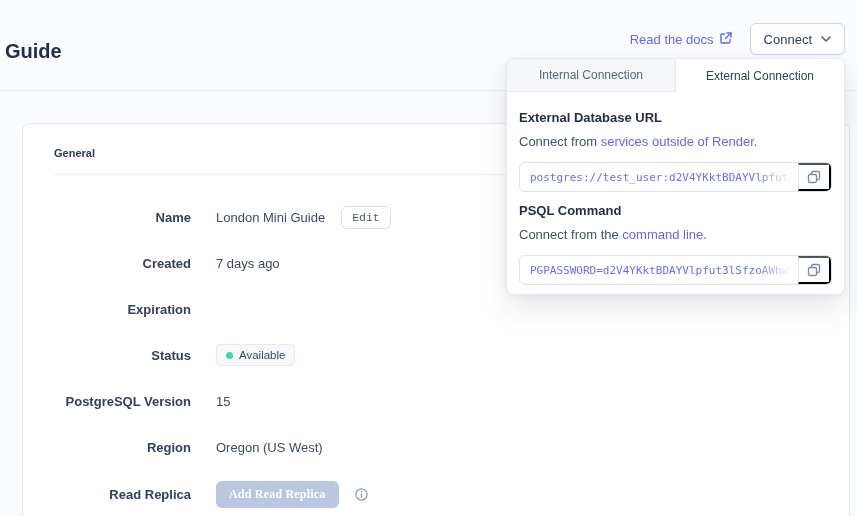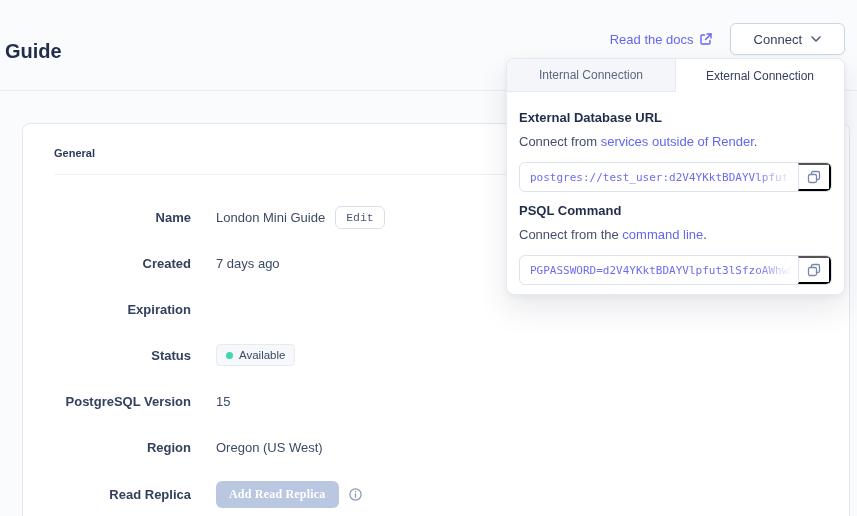--- a/index.html
+++ b/index.html
@@ -15,26 +15,26 @@
   
   .page-title {
     position: absolute; left: 5px; top: 40px;
     font-size: 20px; font-weight: 700; color: #1f2c4a;
   }
   .header-right {
     position: absolute; top: 23px; right: 12px;
     display: flex; align-items: center; gap: 18px; height: 32px;
   }
   .docs-link {
-    display: inline-flex; align-items: center; gap: 6px;
+    display: inline-flex; align-items: flex-start; gap: 6px;
     color: #6366f1; font-size: 13px; cursor: pointer; text-decoration: none;
   }
   .connect-btn {
     display: inline-flex; align-items: center; gap: 9px;
-    height: 32px; padding: 0 23px;
+    height: 32px; padding: 0 13px;
     background: #fff; border: 1px solid #ccd5e4; border-radius: 6px;
     font-size: 13px; color: #2e3c58; cursor: pointer;
     box-shadow: 0 1px 2px rgba(40,55,90,0.04);
   }
   .page-divider {
     position: absolute; left: 0; right: 0; top: 90px;
     height: 1px; background: #e9edf4;
   }
 
   
@@ -47,21 +47,21 @@
     font-size: 11px; font-weight: 600; color: #2b3954;
   }
   .card-title-divider { margin: 15px 38px 0 31px; height: 1px; background: #eceff5; }
   .rows { padding-top: 30px; }
   .row { display: flex; align-items: center; min-height: 24px; margin-bottom: 22px; }
   .row-label {
     width: 168px; text-align: right; flex: none;
     font-size: 13px; font-weight: 700; color: #33415e;
   }
   .row-value {
-    margin-left: 25px; display: flex; align-items: center; gap: 10px;
+    margin-left: 25px; display: flex; align-items: center; gap: 16px;
     font-size: 13px; color: #3c4a66;
   }
   .edit-btn {
     padding: 4px 10px; background: #fff; border: 1px solid #d8dfeb; border-radius: 6px;
     font-size: 11.5px; color: #4a5974; cursor: pointer; font-family: Liberation Mono, monospace;
   }
   .status-badge {
     display: inline-flex; align-items: center; gap: 6px;
     padding: 4px 9px; background: #f6f8fb; border: 1px solid #e6eaf2; border-radius: 4px;
     font-size: 11.5px; color: #3c4a63;

